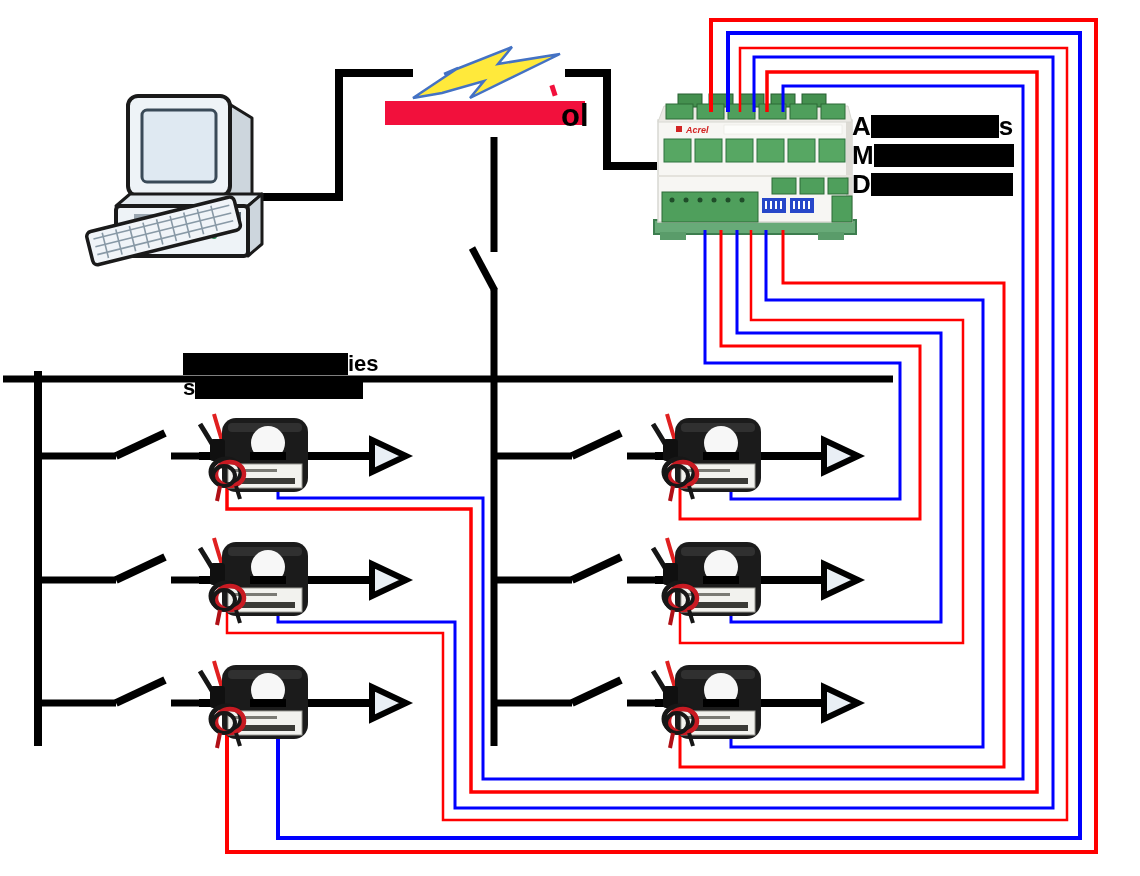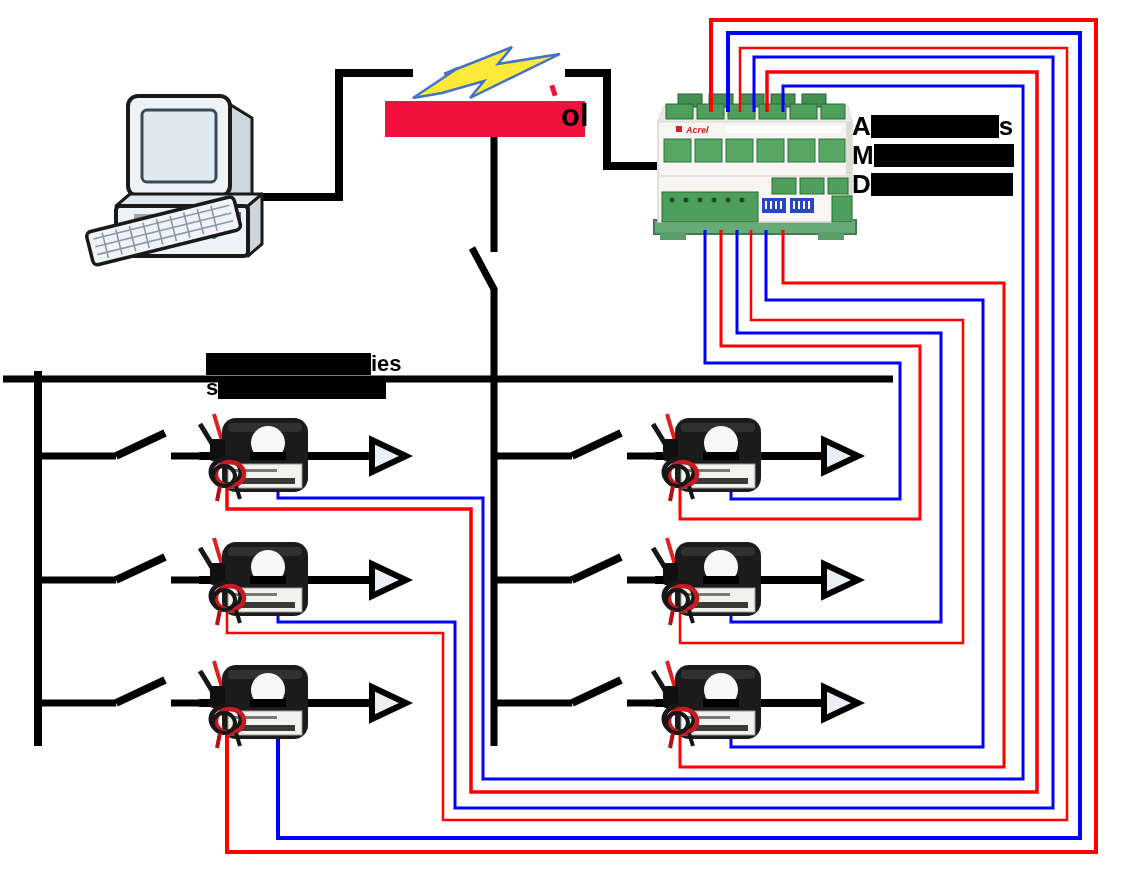--- a/index.html
+++ b/index.html
@@ -6,27 +6,27 @@
   #canvas{
     position:relative;width:1140px;height:876px;background:#ffffff;
     font-family:"Liberation Sans", sans-serif;overflow:hidden;
   }
   #wiring{position:absolute;left:0;top:0;}
   .wire-red{stroke:#ff0000;fill:none;}
   .wire-blue{stroke:#0000ff;fill:none;}
   .blk{stroke:#000;fill:none;}
   .label-box{position:absolute;color:#000;font-weight:bold;}
   .bar{display:inline-block;background:#000;vertical-align:middle;}
-  #banner{position:absolute;left:385px;top:101px;width:200px;height:36px;background:#f2103c;}
+  #banner{position:absolute;left:385px;top:101px;width:200px;height:24px;background:#f2103c;}
   #banner-tail{position:absolute;left:176px;top:-3px;font-size:31px;font-weight:bold;color:#000;line-height:36px;}
   #banner-tick{position:absolute;left:166px;top:-16px;width:5px;height:11px;background:#f2103c;transform:rotate(-18deg);}
   #meter-label{left:852px;top:112px;font-size:26px;line-height:29px;}
   #meter-label .row{display:flex;align-items:center;height:29px;}
   #feeder-label{left:183px;top:352px;font-size:22px;line-height:24px;}
-  #feeder-label .row{display:flex;align-items:center;height:24px;margin-left:23px;}
+  #feeder-label .row{display:flex;align-items:center;height:24px;}
 </style>
 </head>
 <body>
 
 <div id="canvas">
 
 <svg id="wiring" width="1140" height="876" viewBox="0 0 1140 876">
 
   <defs>
 

